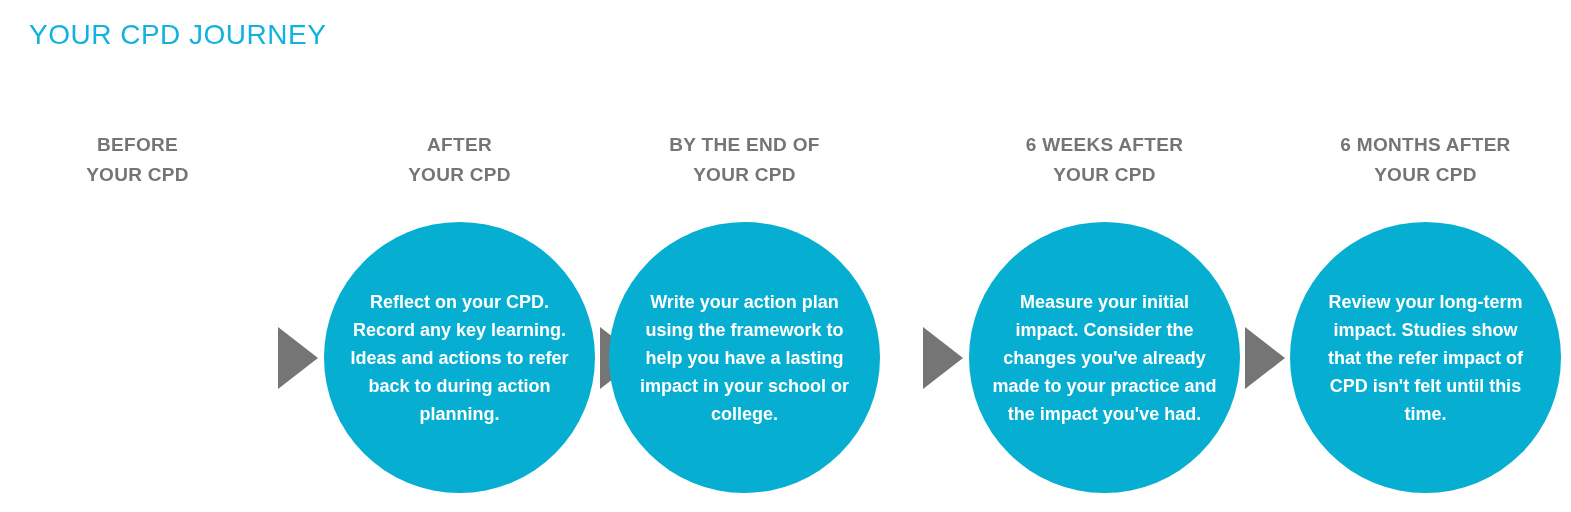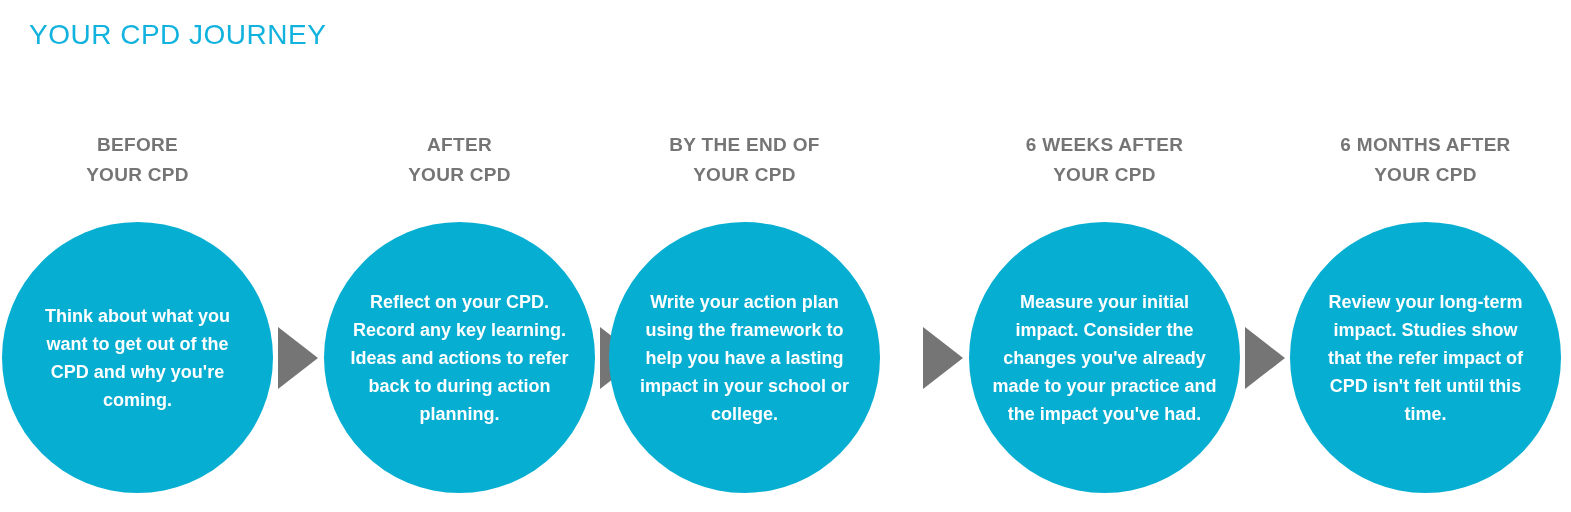--- a/index.html
+++ b/index.html
@@ -87,23 +87,20 @@
 </head>
 <body>
 
 <div id="page">
 
   <div id="page-title">YOUR CPD JOURNEY</div>
 
   <div class="step" style="left:2px; width:271px;">
     <div class="step-header">BEFORE
 YOUR CPD</div>
-    <div class="step-circle" style="left:0px; top:222px; width:271px; height:271px;">
-      <div class="circle-text">Think about what you want to get out of the CPD and why you're coming.</div>
-    </div>
   </div>
 
   <div class="arrow" style="left:278px; top:327px;"></div>
 
   <div class="step" style="left:324px; width:271px;">
     <div class="step-header">AFTER
 YOUR CPD</div>
     <div class="step-circle" style="left:0px; top:222px; width:271px; height:271px;">
       <div class="circle-text" style="padding:0 24px;">Reflect on your CPD. Record any key learning. Ideas and actions to refer back to during action planning.</div>
     </div>

